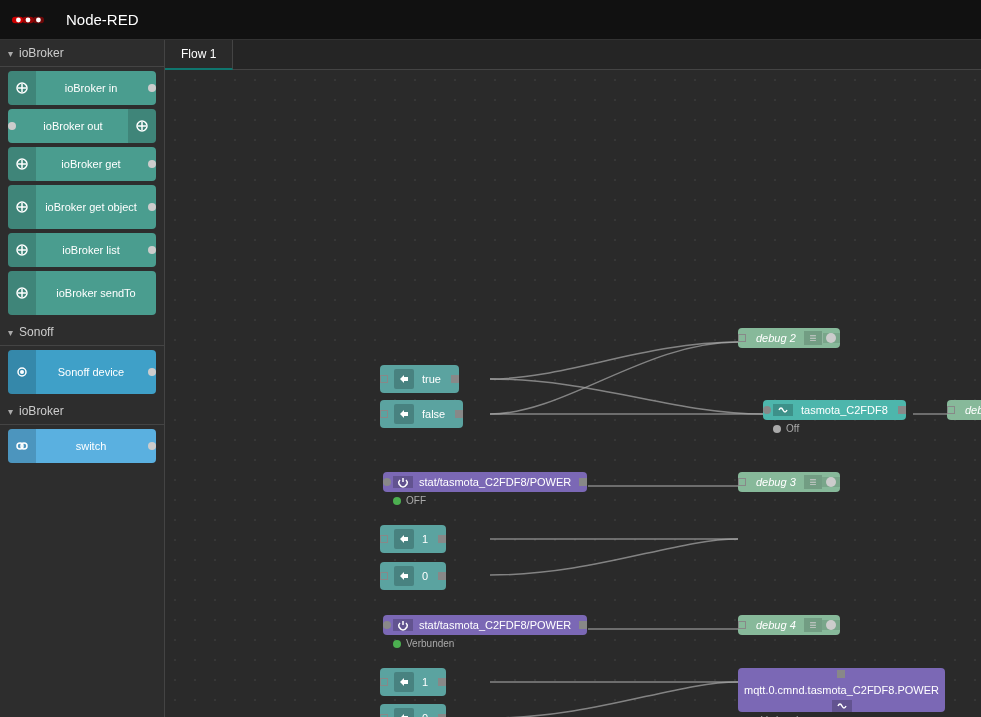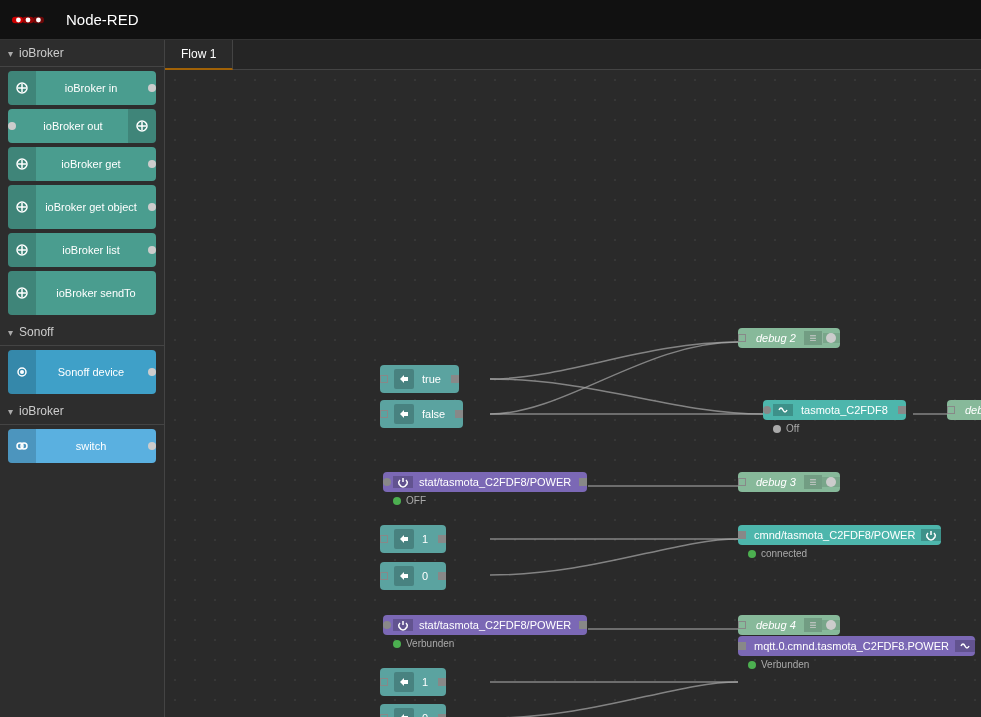--- a/index.html
+++ b/index.html
@@ -31,21 +31,21 @@
     .node-port-right { width: 10px; height: 100%; display: flex; align-items: center; justify-content: flex-end; flex-shrink: 0; }
     .node-port-left { width: 10px; height: 100%; display: flex; align-items: center; justify-content: flex-start; flex-shrink: 0; }
     .port-dot { width: 8px; height: 8px; border-radius: 50%; background: #ccc; }
 
     
     .canvas-area { flex: 1; background: #2a2a2a; overflow: hidden; position: relative; }
 
     
     .flow-tabs { display: flex; background: #252525; border-bottom: 1px solid #444; height: 30px; flex-shrink: 0; }
     .flow-tab { padding: 6px 16px; background: #3a3a3a; border-right: 1px solid #444; cursor: pointer; color: #ccc; font-size: 12px; display: flex; align-items: center; }
-    .flow-tab.active { background: #2a2a2a; color: #fff; border-bottom: 2px solid #a16207; margin-bottom: -1px; }
+    .flow-tab.active { background: #2a2a2a; color: #fff; border-bottom: 2px solid #0f766e; margin-bottom: -1px; }
 
     
     .canvas { flex: 1; position: relative; overflow: hidden; }
 
     
     .flow-node { position: absolute; display: flex; align-items: center; border-radius: 4px; cursor: pointer; user-select: none; }
     .flow-node-label { padding: 4px 10px; font-size: 11px; color: #fff; white-space: nowrap; }
     .flow-node-port { width: 10px; height: 12px; display: flex; align-items: center; }
     .flow-node-port-left { justify-content: flex-start; }
     .flow-node-port-right { justify-content: flex-end; }
@@ -382,35 +382,20 @@
                 <polygon points="2,6 6,2 6,4 10,4 10,8 6,8 6,10" fill="white"></polygon>
               </svg>
           </div>
           <span class="flow-node-label" style="padding:0 4px;">0</span>
         </div>
         <div class="flow-node-port flow-node-port-right">
             <div class="flow-port-square" style="background:#888;"></div>
           </div>
       </div>
 
-      <div class="flow-node" style="left:573px;top:455px;background:#4db6ac;border-radius:4px;position:absolute;">
-        <div class="flow-node-port flow-node-port-left">
-            <div class="flow-port-square" style="background:#888;"></div>
-          </div>
-        <span class="flow-node-label" style="padding:4px 6px;">cmnd/tasmota_C2FDF8/POWER</span>
-        <div style="width:20px;height:100%;display:flex;align-items:center;justify-content:center;background:rgba(0,0,0,0.2);">
-          <svg width="12" height="12" viewBox="0 0 12 12">
-              <path d="M6 2 L6 6 M3 4 Q1 6 2 8 Q4 11 6 11 Q8 11 10 8 Q11 6 9 4" stroke="white" stroke-width="1.5" fill="none"></path>
-            </svg>
-        </div>
-        <div class="node-status">
-          <span class="status-dot status-green"></span>
-          <span class="status-text">connected</span>
-        </div>
-      </div>
 
       <div class="flow-node" style="left:218px;top:545px;background:#7b68b5;border-radius:4px;position:absolute;">
         <div class="flow-node-port flow-node-port-left">
             <div class="flow-port-circle" style="background:#888;"></div>
           </div>
         <div style="width:20px;height:100%;display:flex;align-items:center;justify-content:center;background:rgba(0,0,0,0.2);">
           <svg width="12" height="12" viewBox="0 0 12 12">
               <path d="M6 2 L6 6 M3 4 Q1 6 2 8 Q4 11 6 11 Q8 11 10 8 Q11 6 9 4" stroke="white" stroke-width="1.5" fill="none"></path>
             </svg>
         </div>
@@ -462,21 +447,21 @@
                 <polygon points="2,6 6,2 6,4 10,4 10,8 6,8 6,10" fill="white"></polygon>
               </svg>
           </div>
           <span class="flow-node-label" style="padding:0 4px;">0</span>
         </div>
         <div class="flow-node-port flow-node-port-right">
             <div class="flow-port-square" style="background:#888;"></div>
           </div>
       </div>
 
-      <div class="flow-node" style="left:573px;top:566px;background:#7b68b5;border-radius:4px;position:absolute;">
+      <div class="flow-node" style="left:573px;top:598px;background:#7b68b5;border-radius:4px;position:absolute;flex-direction:column;">
         <div class="flow-node-port flow-node-port-left">
             <div class="flow-port-square" style="background:#888;"></div>
           </div>
         <span class="flow-node-label" style="padding:4px 6px;">mqtt.0.cmnd.tasmota_C2FDF8.POWER</span>
         <div style="width:20px;height:100%;display:flex;align-items:center;justify-content:center;background:rgba(0,0,0,0.2);">
           <svg width="12" height="12" viewBox="0 0 12 12">
               <path d="M2 6 Q4 2 6 6 Q8 10 10 6" stroke="white" stroke-width="1.5" fill="none"></path>
             </svg>
         </div>
         <div class="node-status">

